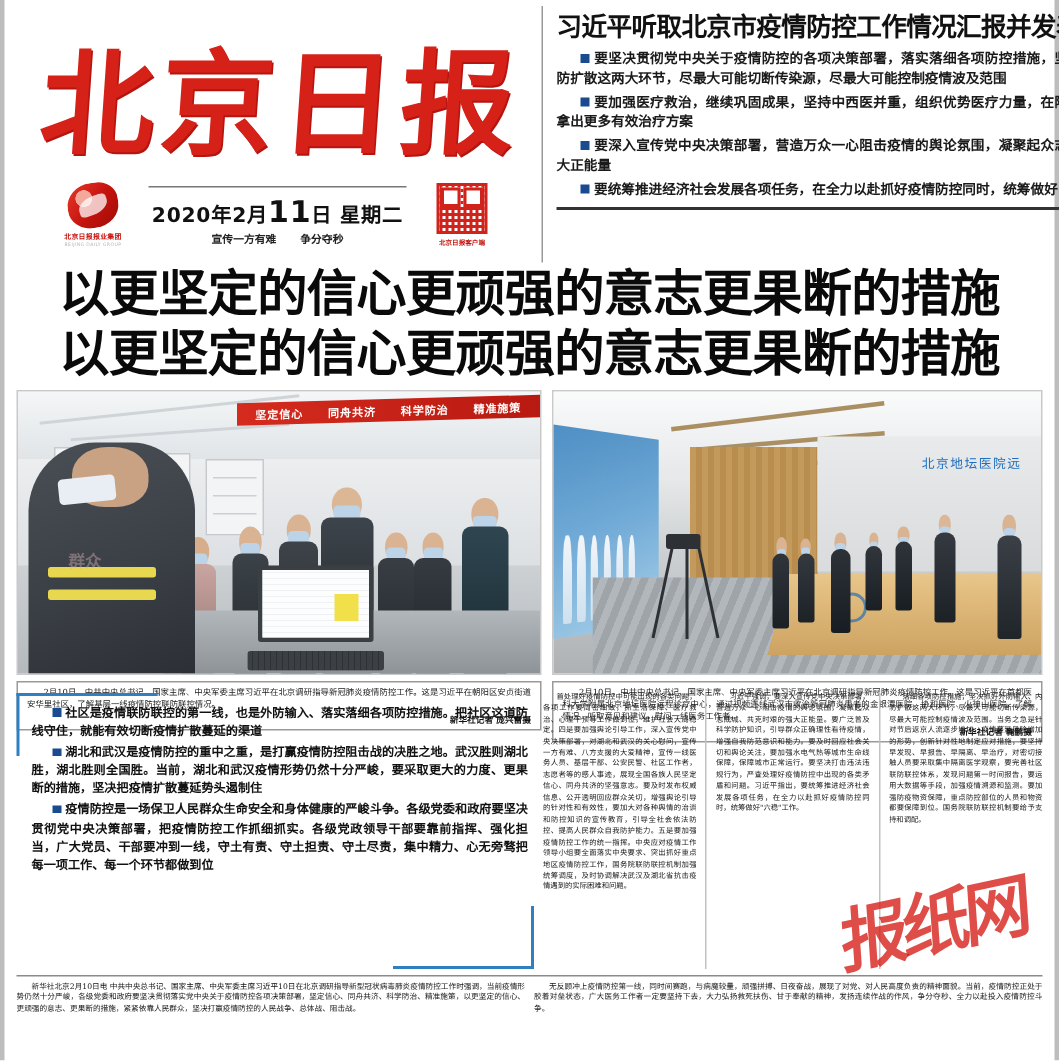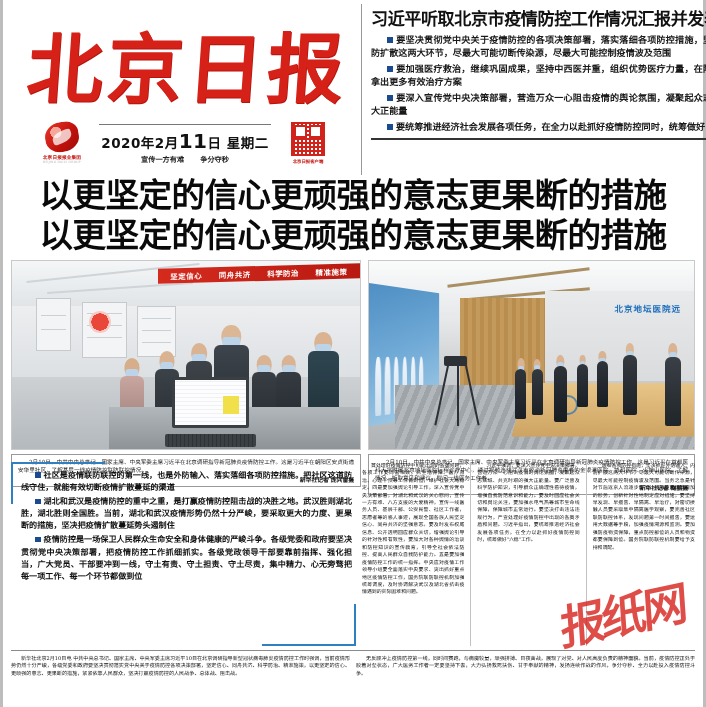--- a/index.html
+++ b/index.html
@@ -296,21 +296,21 @@
     background: linear-gradient(180deg,#f2f6fa,#cfe0ee);
     border-radius:40% 40% 10% 10%;
   }
   .ph-r .wood {
     position:absolute; left:28%; top:20%; width:26%; height:48%;
     background: repeating-linear-gradient(90deg,#c49a5c 0 4px,#b98d4e 4px 8px);
   }
   .ph-r .grayWall { position:absolute; left:54%; top:16%; width:46%; height:48%; background:linear-gradient(180deg,#e9eaeb,#d9dbdc); }
   .ph-r .signtext {
     position:absolute; right:4%; top:22%;
-    font-size:8.5px; color:#1f6fbd; font-weight:700; letter-spacing:1px;
+    font-size:8.5px; color:#1f6fbd; font-weight:400; letter-spacing:1px;
     white-space:nowrap;
   }
   .ph-r .table {
     position:absolute; left:46%; bottom:6%; width:56%; height:30%;
     background: linear-gradient(180deg,#e8c689,#cda362);
     transform: perspective(300px) rotateX(16deg) skewX(-10deg);
   }
   .ph-r .tlogo {
     position:absolute; left:58%; bottom:18%; width:20px; height:20px;
     border-radius:50%; border:2px solid #2a6fb5; opacity:.7;
@@ -548,20 +548,27 @@
           <div class="body" style="height:81%;background:linear-gradient(180deg,#c9a6a0,#8f6f6c)"></div>
         </div>
 
         <div class="desk"></div>
         <div class="monitor">
           <div class="scr"></div>
             <div class="hi"></div>
         </div>
         <div class="kbd"></div>
 
+        <div class="vest-man">
+          <div class="vhead"></div>
+          <div class="vmask"></div>
+          <div class="vstripe" style="top:54%"></div>
+          <div class="vstripe" style="top:64%"></div>
+          <div class="vtext">群众</div>
+        </div>
       </div>
 
       <div class="caption-box">
         <div class="caption-text">2月10日，中共中央总书记、国家主席、中央军委主席习近平在北京调研指导新冠肺炎疫情防控工作。这是习近平在朝阳区安贞街道安华里社区，了解基层一线疫情防控联防联控情况。</div>
         <div class="caption-credit">新华社记者 庞兴雷摄</div>
       </div>
     </div>
 
     <div class="photo-col right">
       <div class="photo ph-r">

